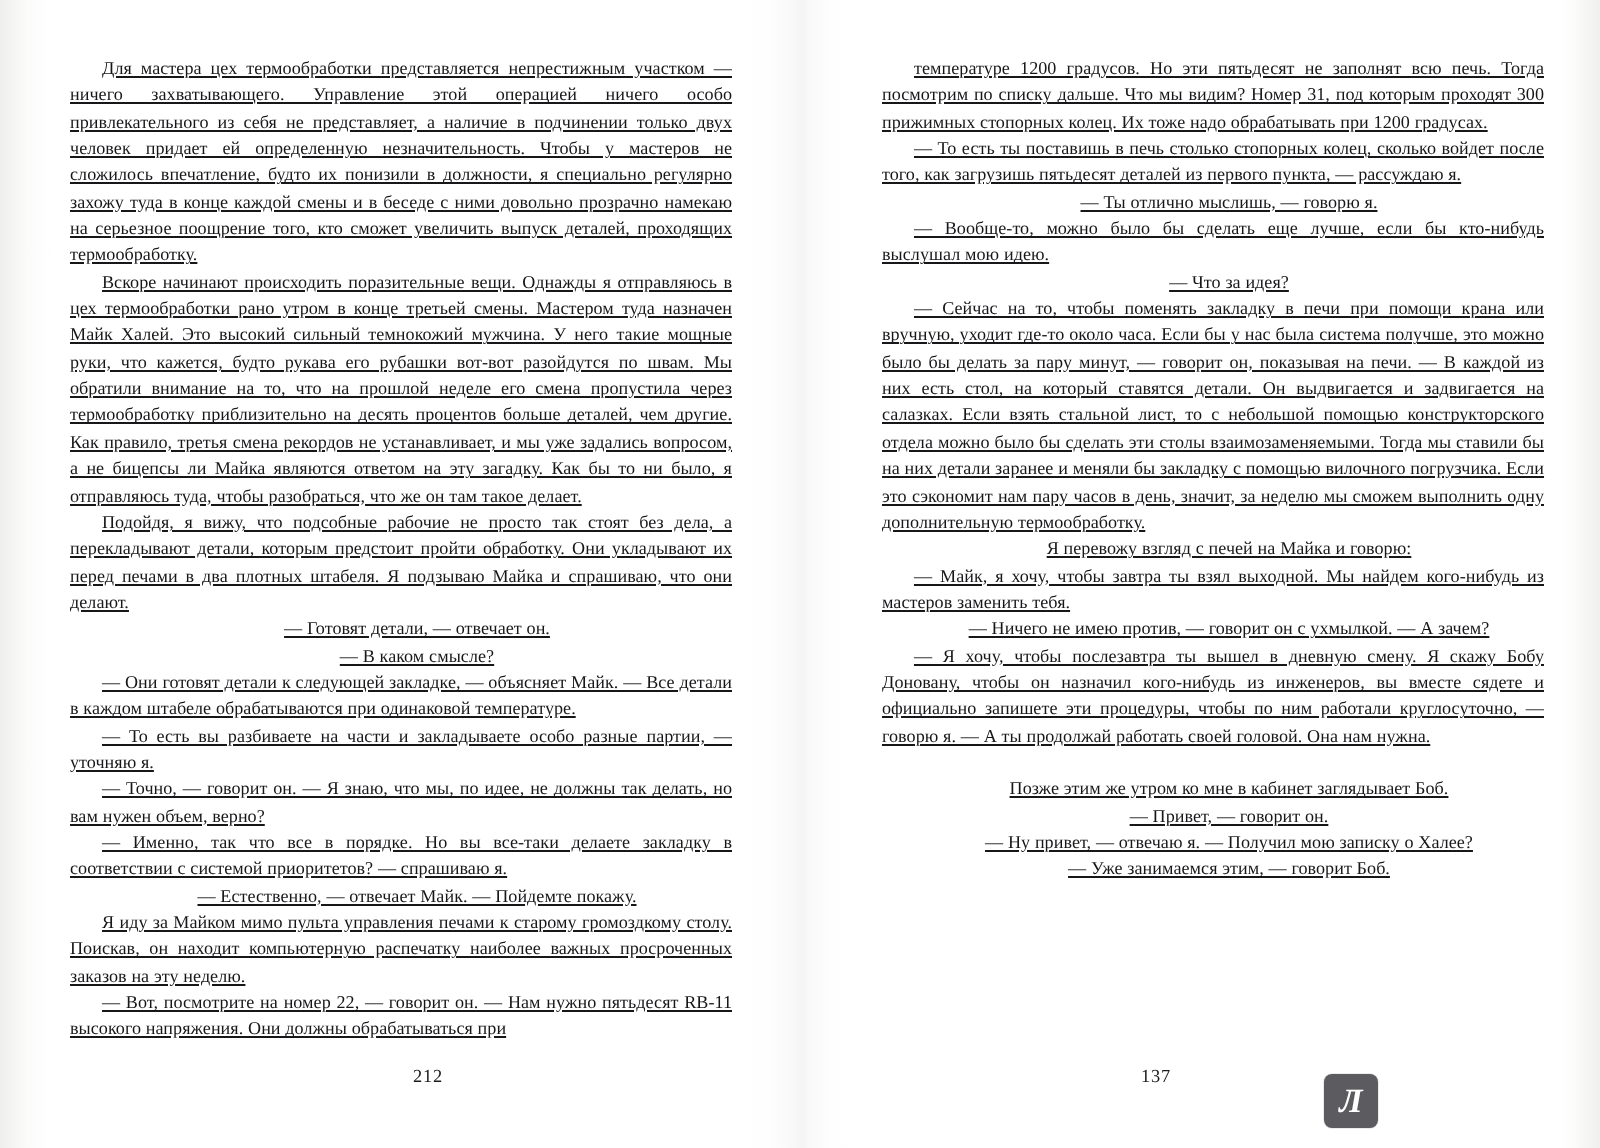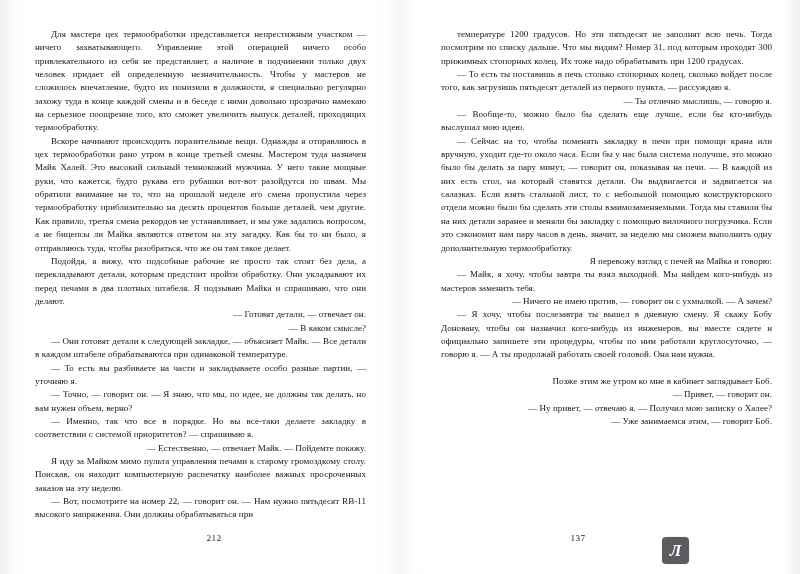--- a/index.html
+++ b/index.html
@@ -52,23 +52,24 @@
     color: #17171a;
   }
   .book-page.right .text-block {
     left: 41px;
     width: 331px;
   }
   p.para {
     margin: 0;
     text-indent: 16px;
     text-align: justify;
+    text-decoration: underline;
   }
   p.para.ragged {
-    text-align: right;
+    text-align: center;
   }
   p.spacer-para {
     margin: 0;
     height: 13.35px;
     text-indent: 0;
   }
   .folio {
     position: absolute;
     left: 0;
     right: 0;
@@ -155,20 +156,21 @@
       </div>
       <div class="folio">212</div>
     </div>
 
     <div class="book-page right">
       <div class="text-block">
         <p class="para">температуре 1200 градусов. Но эти пятьдесят не заполнят всю печь. Тогда посмотрим по списку дальше. Что мы видим? Номер 31, под которым проходят 300 прижимных стопорных колец. Их тоже надо обрабатывать при 1200 градусах.</p>
         <p class="para">— То есть ты поставишь в печь столько стопорных колец, сколько войдет после того, как загрузишь пятьдесят деталей из первого пункта, — рассуждаю я.</p>
         <p class="para ragged">— Ты отлично мыслишь, — говорю я.</p>
         <p class="para">— Вообще-то, можно было бы сделать еще лучше, если бы кто-нибудь выслушал мою идею.</p>
+        <p class="para ragged">— Что за идея?</p>
         <p class="para">— Сейчас на то, чтобы поменять закладку в печи при помощи крана или вручную, уходит где-то около часа. Если бы у нас была система получше, это можно было бы делать за пару минут, — говорит он, показывая на печи. — В каждой из них есть стол, на который ставятся детали. Он выдвигается и задвигается на салазках. Если взять стальной лист, то с небольшой помощью конструкторского отдела можно было бы сделать эти столы взаимозаменяемыми. Тогда мы ставили бы на них детали заранее и меняли бы закладку с помощью вилочного погрузчика. Если это сэкономит нам пару часов в день, значит, за неделю мы сможем выполнить одну дополнительную термообработку.</p>
         <p class="para ragged">Я перевожу взгляд с печей на Майка и говорю:</p>
         <p class="para">— Майк, я хочу, чтобы завтра ты взял выходной. Мы найдем кого-нибудь из мастеров заменить тебя.</p>
         <p class="para ragged">— Ничего не имею против, — говорит он с ухмылкой. — А зачем?</p>
         <p class="para">— Я хочу, чтобы послезавтра ты вышел в дневную смену. Я скажу Бобу Доновану, чтобы он назначил кого-нибудь из инженеров, вы вместе сядете и официально запишете эти процедуры, чтобы по ним работали круглосуточно, — говорю я. — А ты продолжай работать своей головой. Она нам нужна.</p>
         <p class="spacer-para"></p>
         <p class="para ragged">Позже этим же утром ко мне в кабинет заглядывает Боб.</p>
         <p class="para ragged">— Привет, — говорит он.</p>
         <p class="para ragged">— Ну привет, — отвечаю я. — Получил мою записку о Халее?</p>
         <p class="para ragged">— Уже занимаемся этим, — говорит Боб.</p>

